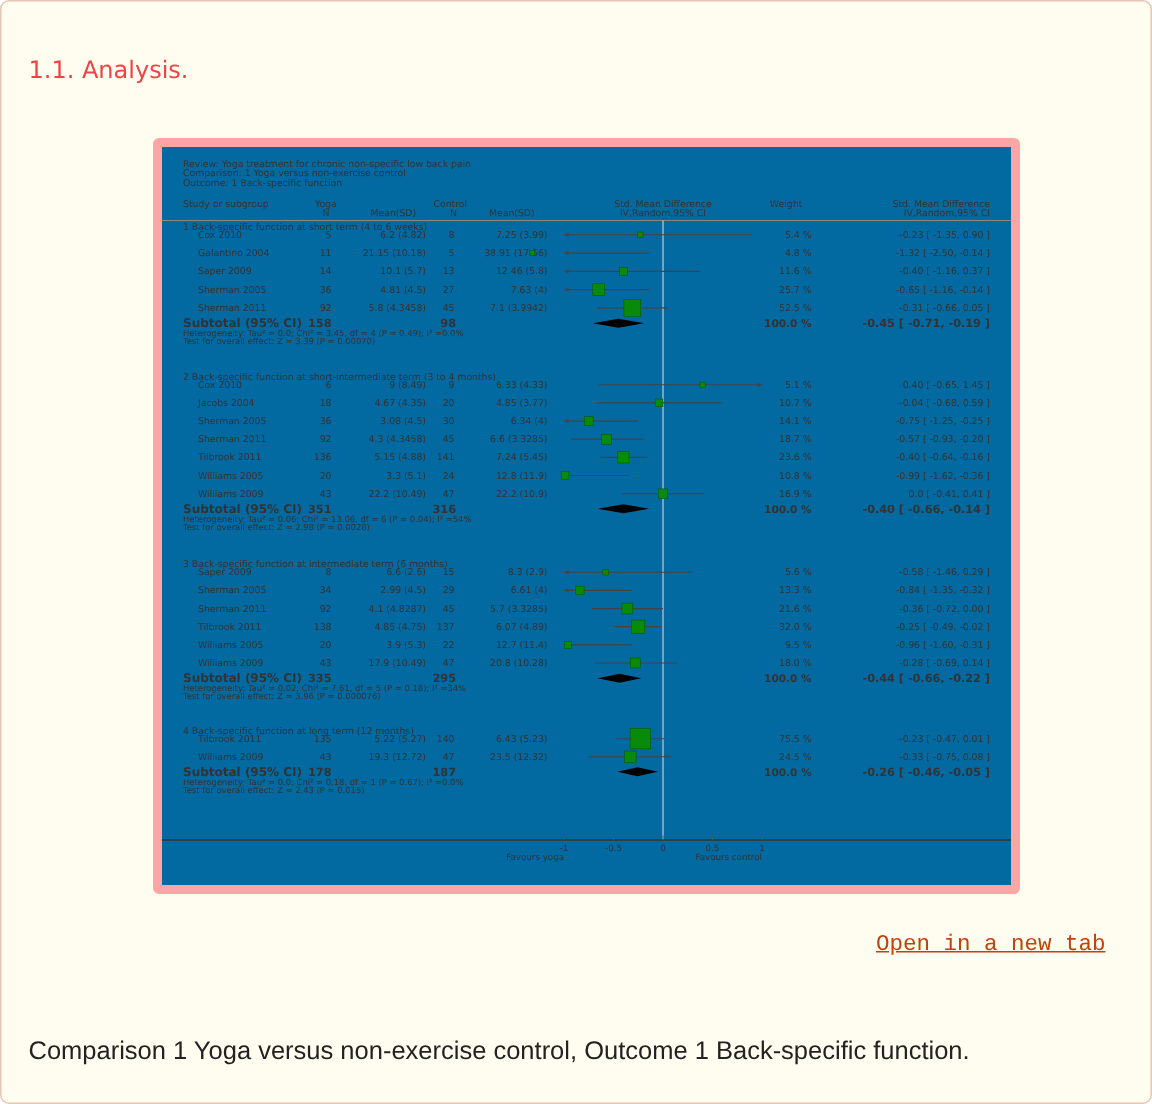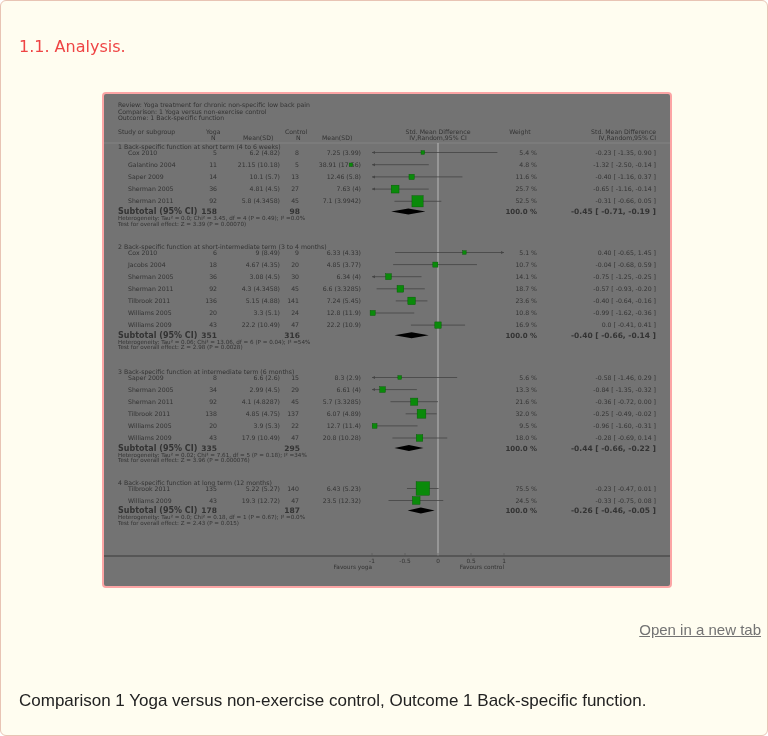--- a/index.html
+++ b/index.html
@@ -1,20 +1,20 @@
 <!DOCTYPE html>
 <html><head>
 <meta charset="utf-8">
 <style>
   html, body { margin:0; padding:0; background:#ffffff; }
   body { width:768px; height:736px; position:relative; overflow:hidden; font-family:"Liberation Sans", sans-serif; }
   .card { position:absolute; left:0; top:0; width:766px; height:734px; background:#fffdf0; border:1px solid #e8c4b4; border-radius:6px; }
   .heading { position:absolute; left:18px; top:36px; font-family:"DejaVu Sans", sans-serif; font-size:16px; color:#ef4444; }
-  .plot { position:absolute; left:101px; top:91px; width:566px; height:492px; background:#737373; border:2px solid #fca5a5; border-radius:4px; }
-  .link { position:absolute; right:6px; top:620px; font-family:Liberation Sans, sans-serif; font-size:15px; color:#737373; text-decoration:underline; cursor:pointer; }
+  .plot { position:absolute; left:101px; top:91px; width:566px; height:492px; background:#0369a1; border:6px solid #fca5a5; border-radius:4px; }
+  .link { position:absolute; right:30px; top:620px; font-family:Liberation Mono, monospace; font-size:15px; color:#c2410c; text-decoration:underline; cursor:pointer; }
   .caption { position:absolute; left:18px; top:690px; font-family:Liberation Sans, sans-serif; font-size:17px; color:#222;text-align:right; }
   svg text { font-family:"DejaVu Sans", sans-serif; fill:#333; }
 </style>
 </head>
 <body>
 
 <div class="card">
   <div class="heading">1.1. Analysis.</div>
 
   <div class="plot">

